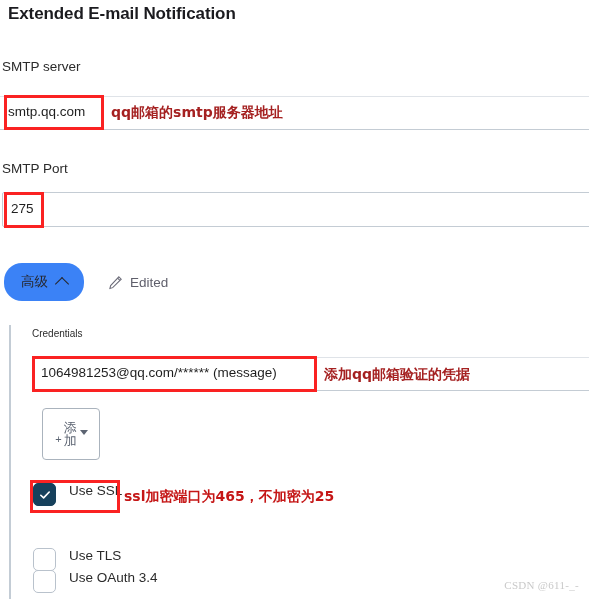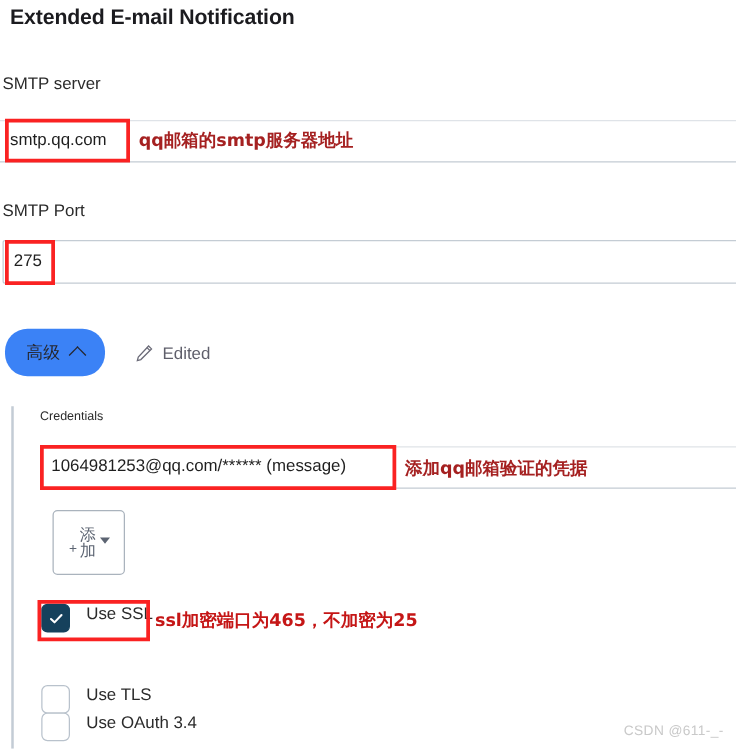--- a/index.html
+++ b/index.html
@@ -270,21 +270,21 @@
   }
 
   
   .watermark {
     position: absolute;
     right: 10px;
     bottom: 8px;
     font-size: 11px;
     color: #c9c9c9;
     letter-spacing: 0.3px;
-    font-family: Liberation Sans, sans-serif;
+    font-family: Liberation Serif, serif;
   }
 </style>
 </head>
 <body>
 
 <div class="page-title">Extended E-mail Notification</div>
 
 <div class="field-label lbl-smtp-server">SMTP server</div>
 <div class="row-smtp-server">
   <div class="input-topline"></div>

